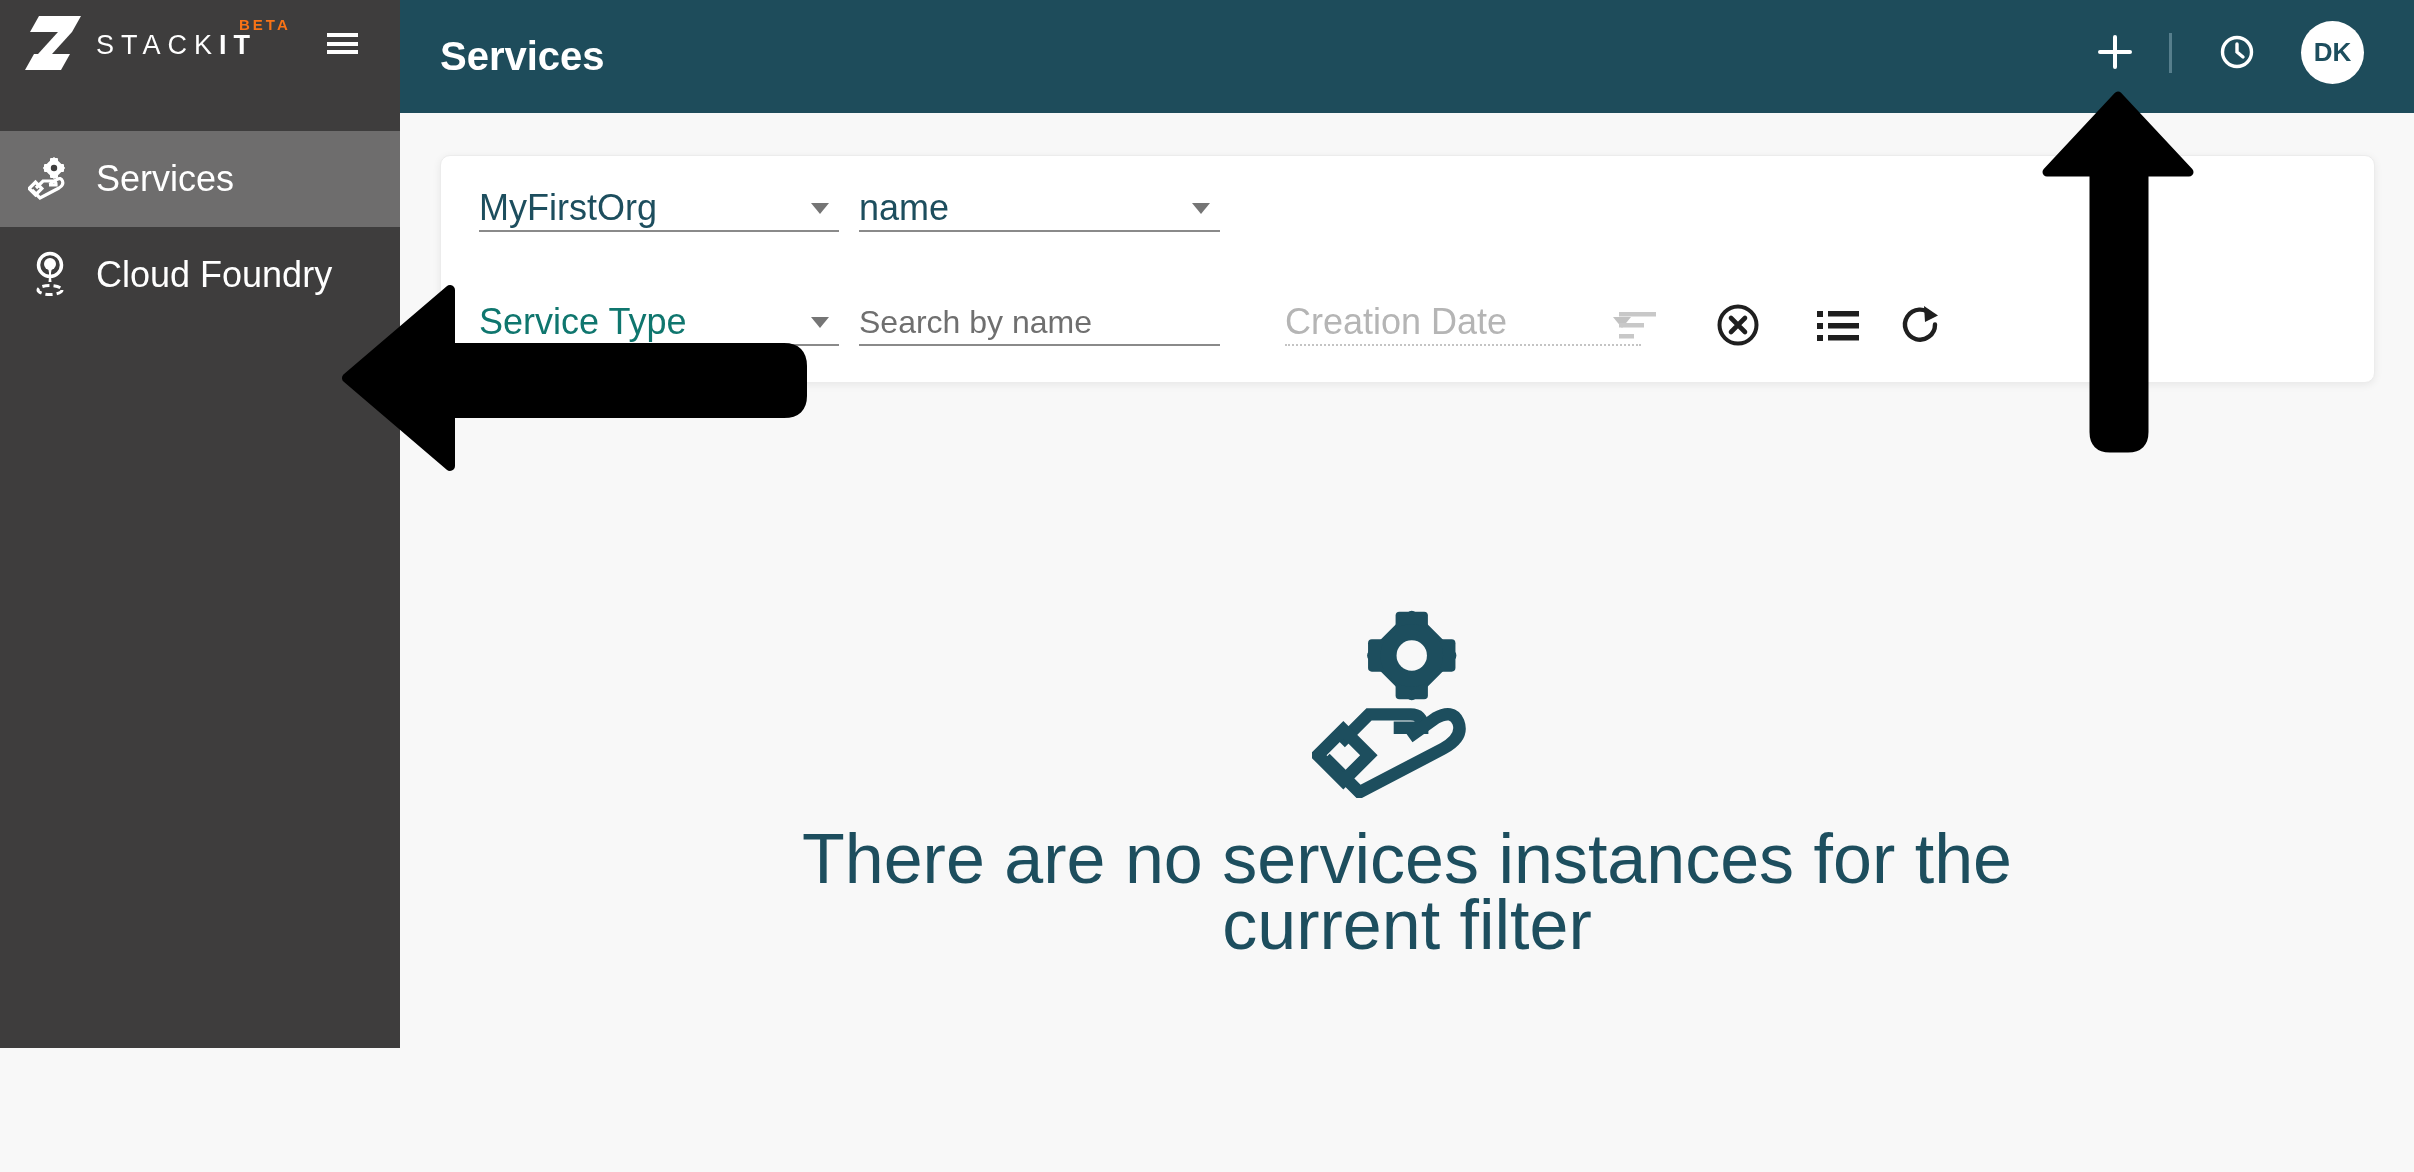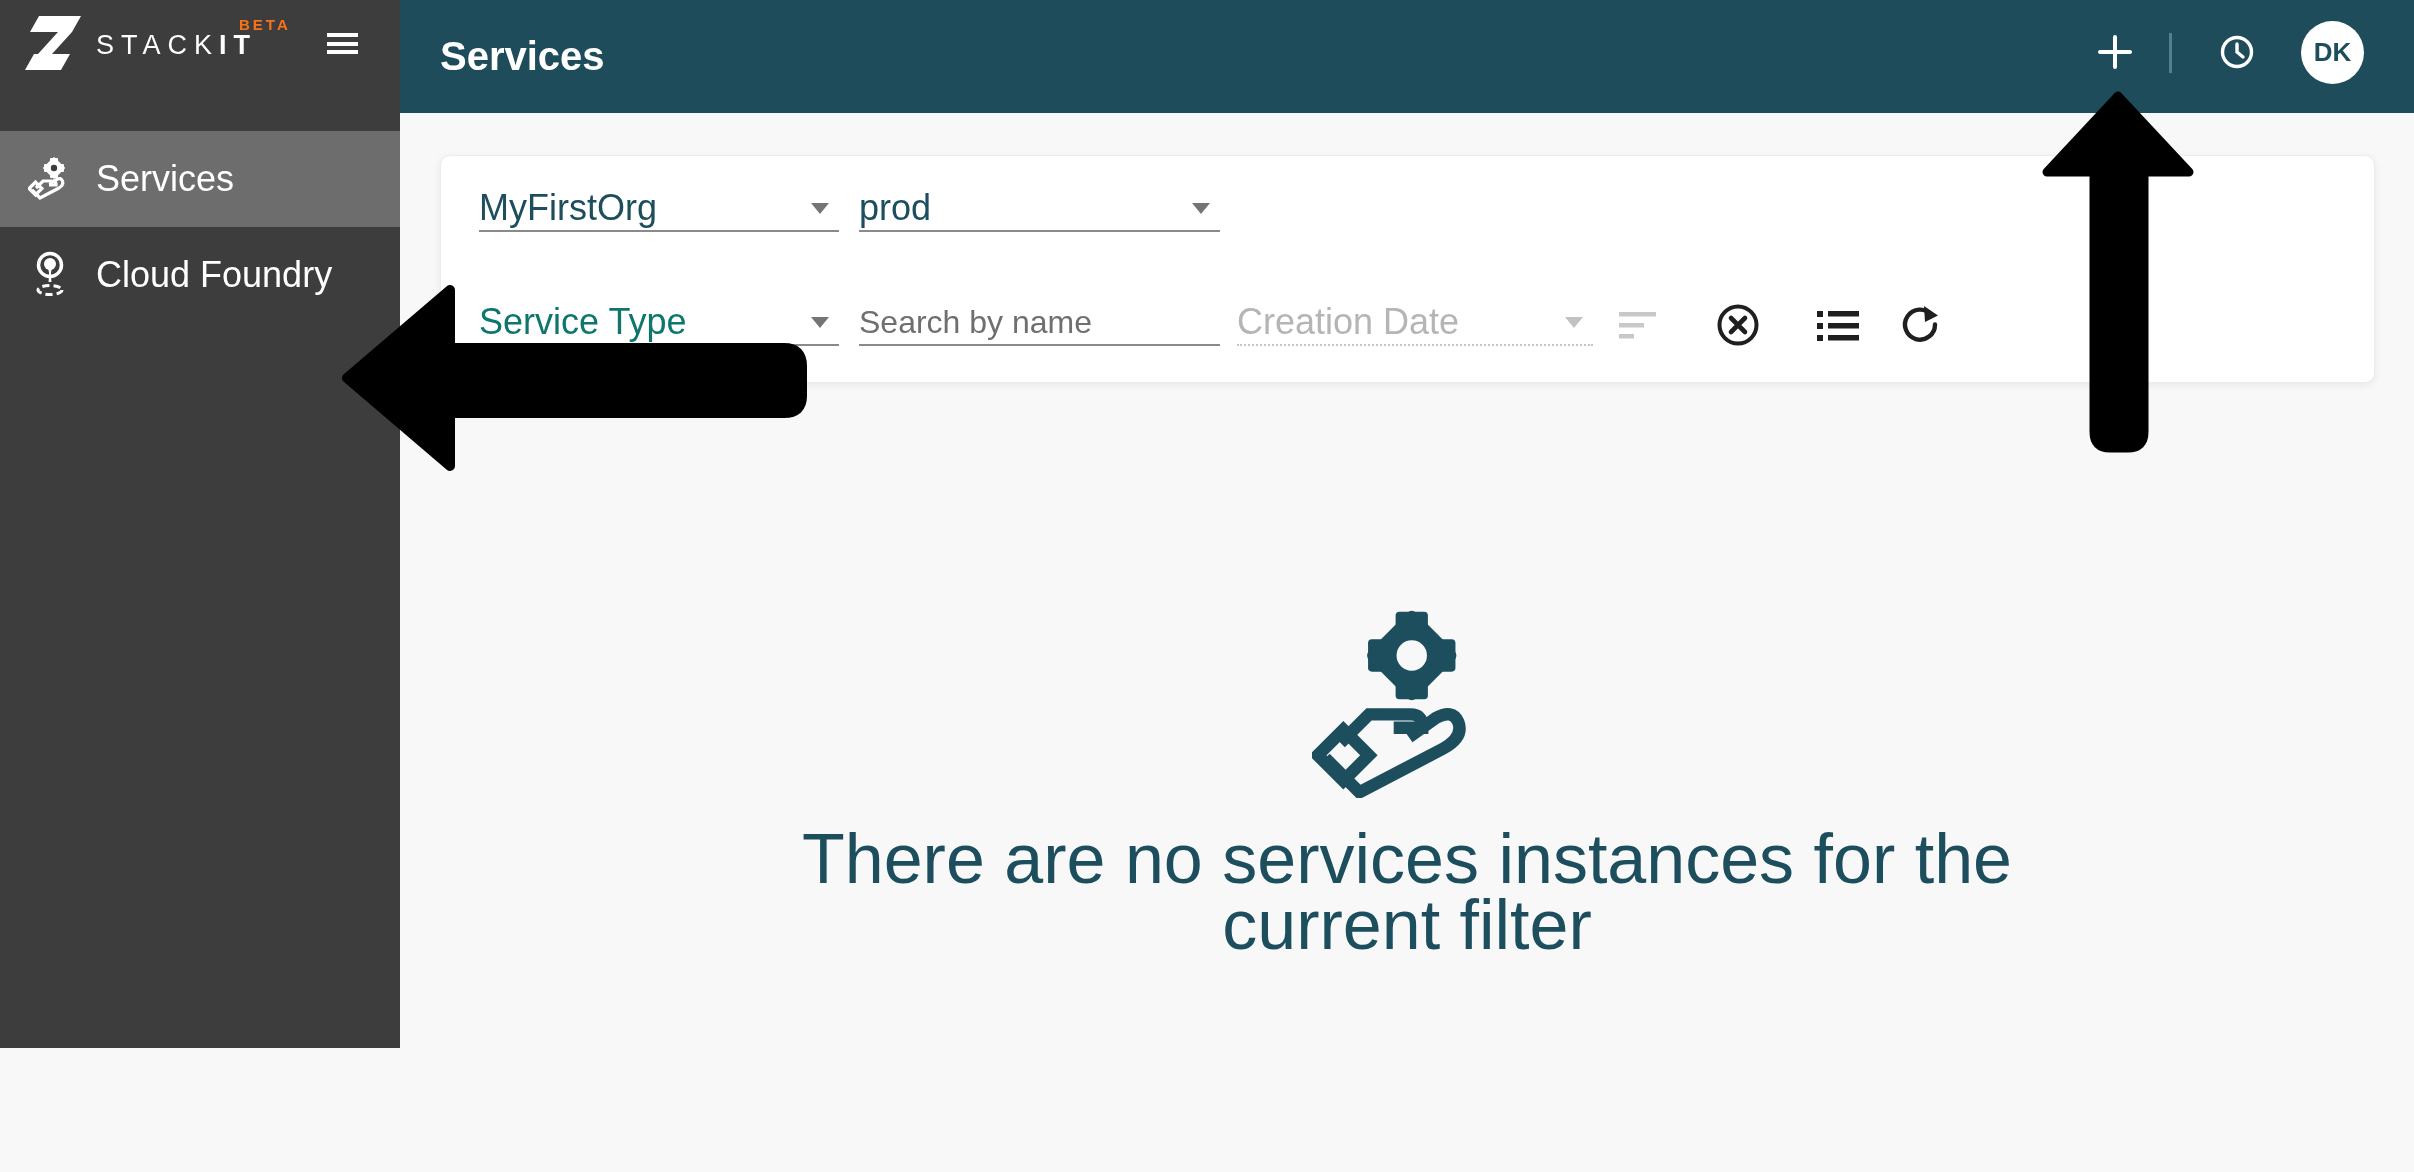--- a/index.html
+++ b/index.html
@@ -181,32 +181,32 @@
 </div>
 
 <div class="card">
 
   <div class="field teal" style="left:38px; top:30px; width:360px;">
     <span class="val">MyFirstOrg</span>
     <span class="caret"></span>
   </div>
 
   <div class="field teal" style="left:418px; top:30px; width:361px;">
-    <span class="val">prod</span>
+    <span class="val">name</span>
     <span class="caret"></span>
   </div>
 
   <div class="field gray" style="left:38px; top:144px; width:360px;">
     <span class="val">Service Type</span>
     <span class="caret"></span>
   </div>
 
   <input class="search-input" style="left: 418px; top: 144px; width: 361px;" placeholder="Search by name">
 
-  <div class="field disabled" style="left:796px; top:144px; width:356px;">
+  <div class="field disabled" style="left:844px; top:144px; width:356px;">
     <span class="val">Creation Date</span>
     <span class="caret"></span>
   </div>
 
   <div class="tool-btn disabled" style="left:1176px; top:148px;">
     <svg width="40" height="30" viewBox="0 0 40 30" fill="#C8C8C8">
       <rect x="0" y="1" width="37" height="4.5"></rect>
       <rect x="0" y="12" width="25" height="4.5"></rect>
       <rect x="0" y="23" width="15" height="4.5"></rect>
     </svg>

